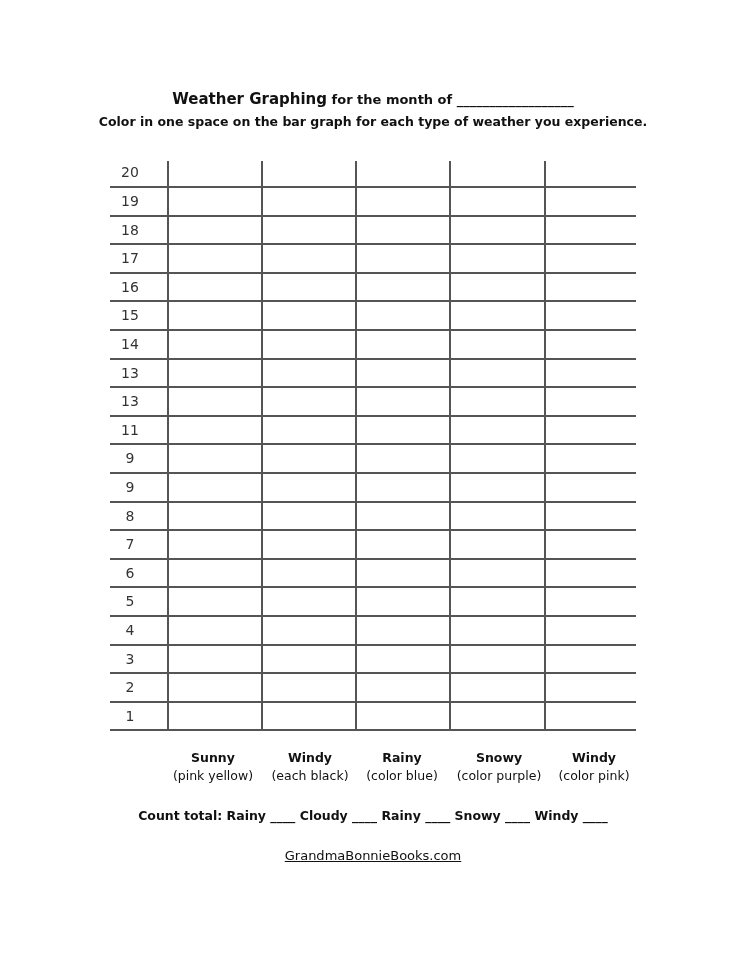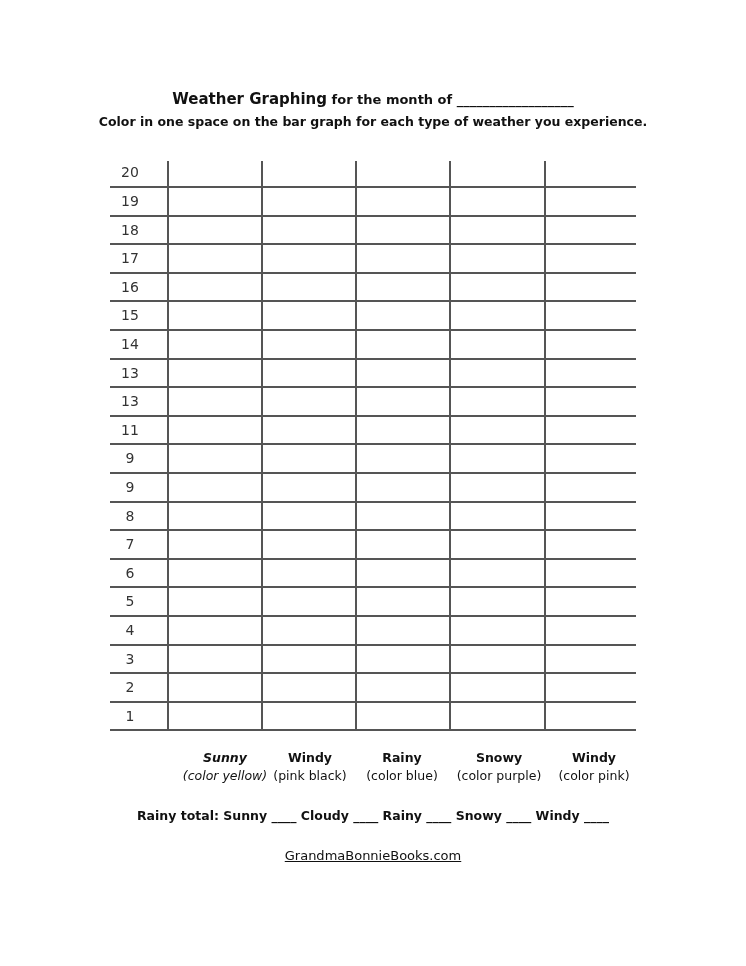--- a/index.html
+++ b/index.html
@@ -197,36 +197,36 @@
     <div class="cell" style="left: 436px; width: 89px; top: 370.2px; height: 26.6px;"></div>
     <div class="cell" style="left: 436px; width: 89px; top: 398.8px; height: 26.6px;"></div>
     <div class="cell" style="left: 436px; width: 89px; top: 427.4px; height: 26.6px;"></div>
     <div class="cell" style="left: 436px; width: 89px; top: 456px; height: 26.6px;"></div>
     <div class="cell" style="left: 436px; width: 89px; top: 484.6px; height: 26.6px;"></div>
     <div class="cell" style="left: 436px; width: 89px; top: 513.2px; height: 26.6px;"></div>
     <div class="cell" style="left: 436px; width: 89px; top: 541.8px; height: 26.6px;"></div>
   </div>
 
 <div id="cats">
-    <div class="cat" style="left: 177px; font-style: italic;">
+    <div class="cat" style="left: 165px;">
       <span class="name">Sunny</span>
-      <span class="note">(color yellow)</span>
+      <span class="note">(pink yellow)</span>
     </div>
     <div class="cat" style="left: 262px;">
       <span class="name">Windy</span>
-      <span class="note">(pink black)</span>
+      <span class="note">(each black)</span>
     </div>
     <div class="cat" style="left: 354px;">
       <span class="name">Rainy</span>
       <span class="note">(color blue)</span>
     </div>
     <div class="cat" style="left: 451px;">
       <span class="name">Snowy</span>
       <span class="note">(color purple)</span>
     </div>
     <div class="cat" style="left: 546px;">
       <span class="name">Windy</span>
       <span class="note">(color pink)</span>
     </div>
   </div>
 
-<div class="count">Rainy total: Sunny ____ Cloudy ____ Rainy ____ Snowy ____ Windy ____</div>
+<div class="count">Count total: Rainy ____ Cloudy ____ Rainy ____ Snowy ____ Windy ____</div>
 <div class="site">GrandmaBonnieBooks.com</div>
 
 </body></html>

